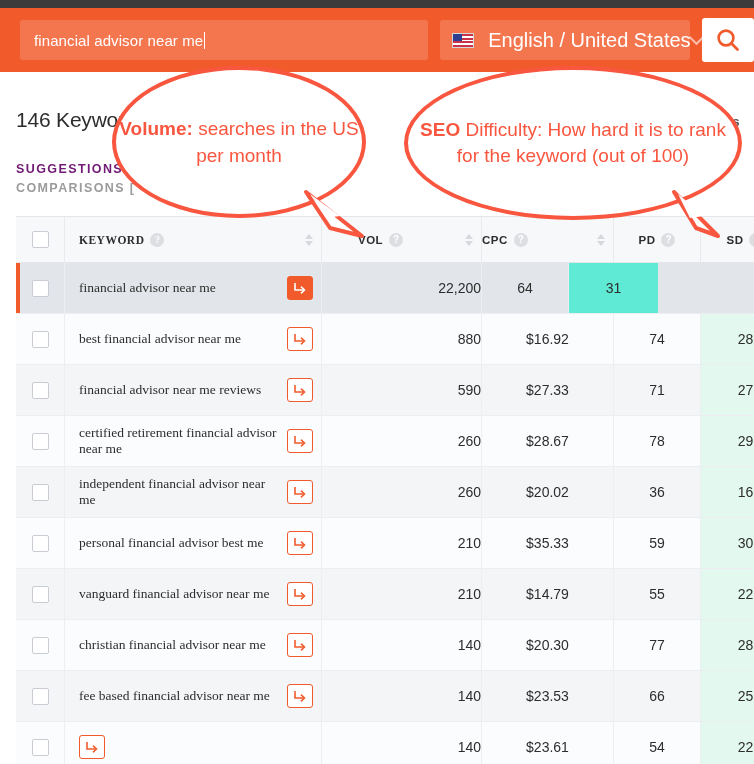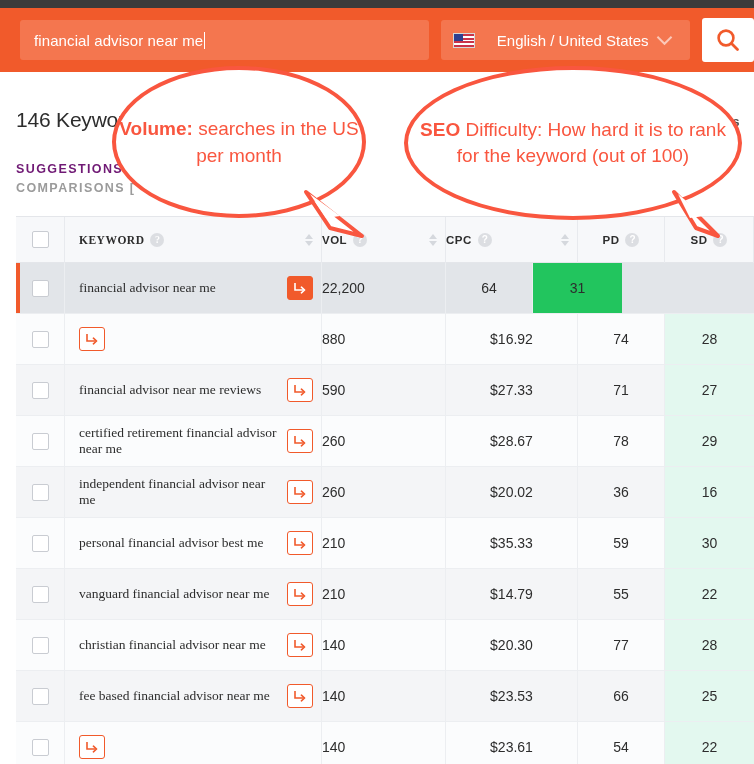--- a/index.html
+++ b/index.html
@@ -61,22 +61,22 @@
         #c9334a 0 14.3%, #fff 14.3% 28.6%, #c9334a 28.6% 42.9%,
         #fff 42.9% 57.2%, #c9334a 57.2% 71.5%, #fff 71.5% 85.8%,
         #c9334a 85.8% 100%);
       position: relative;
   }
   .flag::after {
     content:""; position:absolute; left:0; top:0; width:46%; height:54%;
     background:#2f3f8f;
   }
   .lang-label {
-    margin-left: 22px;
-    color: #ffffff; font-size: 15px; white-space: nowrap;
+    margin-left: 14px;
+    color: #ffffff; font-size: 20px; white-space: nowrap;
     flex: 1 1 auto;
   }
   .chev-down {
     width: 11px; height: 11px;
     border-right: 2px solid rgba(255,255,255,.6);
     border-bottom: 2px solid rgba(255,255,255,.6);
     transform: rotate(45deg);
     margin-right: 8px; margin-top:-5px;
     flex: 0 0 auto;
   }
@@ -120,21 +120,21 @@
     font-size: 13.5px;
   }
   .thead {
     display: flex; height: 46px; align-items: center;
     background: #f7f8fa;
     border-bottom: 1px solid #e4e6ea;
   }
   .thead .cell { height: 46px; display:flex; align-items:center; border-right: 1px solid #e8eaee; }
   .c-check { width: 49px; flex:0 0 49px; justify-content:center; }
   .c-kw    { width: 257px; flex:0 0 257px; padding-left: 14px; font-family: Liberation Serif, serif; }
-  .c-vol   { width: 124px; flex:0 0 124px; justify-content:space-between; }
+  .c-vol   { width: 124px; flex:0 0 124px; justify-content:flex-end;margin-left:36px; }
   .c-cpc   { width: 132px; flex:0 0 132px; justify-content:center; }
   .c-pd    { width: 87px;  flex:0 0 87px;  justify-content:center; }
   .c-sd    { width: 89px;  flex:0 0 89px;  justify-content:center; border-right:none; }
 
   .th-label {
     font-size: 11.5px; font-weight: bold; color: #2d2d2d; letter-spacing: .5px;
   }
   .q-icon {
     display:inline-flex; align-items:center; justify-content:center;
     width: 14px; height: 14px; border-radius: 50%;
@@ -174,21 +174,21 @@
     flex: 1 1 auto; padding-right: 8px;
   }
   .arrow-btn {
     width: 26px; height: 24px; flex: 0 0 auto; margin-right: 8px;
     border: 1.5px solid #f15a2b; border-radius: 3px;
     background: #ffffff;
     display:flex; align-items:center; justify-content:center;
   }
   .arrow-btn.filled { background: #f15a2b; border-color:#f15a2b; }
   .num { color: #2d2d2d; font-size: 14px; }
-  .sd-hi  { background: #22c55e; }
+  .sd-hi  { background: #5eead4; }
   .sd-lo  { background: #e3f8ef; }
 
   
   .bubble {
     position: absolute;
     background: #ffffff;
     border: 4px solid #f9563f;
     color: #f9563f;
     text-align: center;
     z-index: 40;
@@ -313,20 +313,21 @@
           </div>
           <div class="cell c-vol num">22,200</div>
           <div class="cell c-pd num">64</div>
           <div class="cell c-sd num sd-hi">31</div>
         </div>
         <div class="trow row-even">
           <div class="cell c-check">
             <span class="chk"></span>
           </div>
           <div class="cell c-kw">
+            <span class="kw-text">best financial advisor near me</span>
             <span class="arrow-btn">
               <svg width="14" height="13" viewBox="0 0 14 13">
                 <path d="M2,1 L2,8 L11,8" fill="none" stroke="#f15a2b" stroke-width="1.6"></path>
                 <path d="M8.4,5.2 L11.6,8 L8.4,10.8" fill="none" stroke="#f15a2b" stroke-width="1.6" stroke-linecap="round" stroke-linejoin="round"></path>
               </svg>
             </span>
           </div>
           <div class="cell c-vol num">880</div>
           <div class="cell c-cpc num">$16.92</div>
           <div class="cell c-pd num">74</div>

